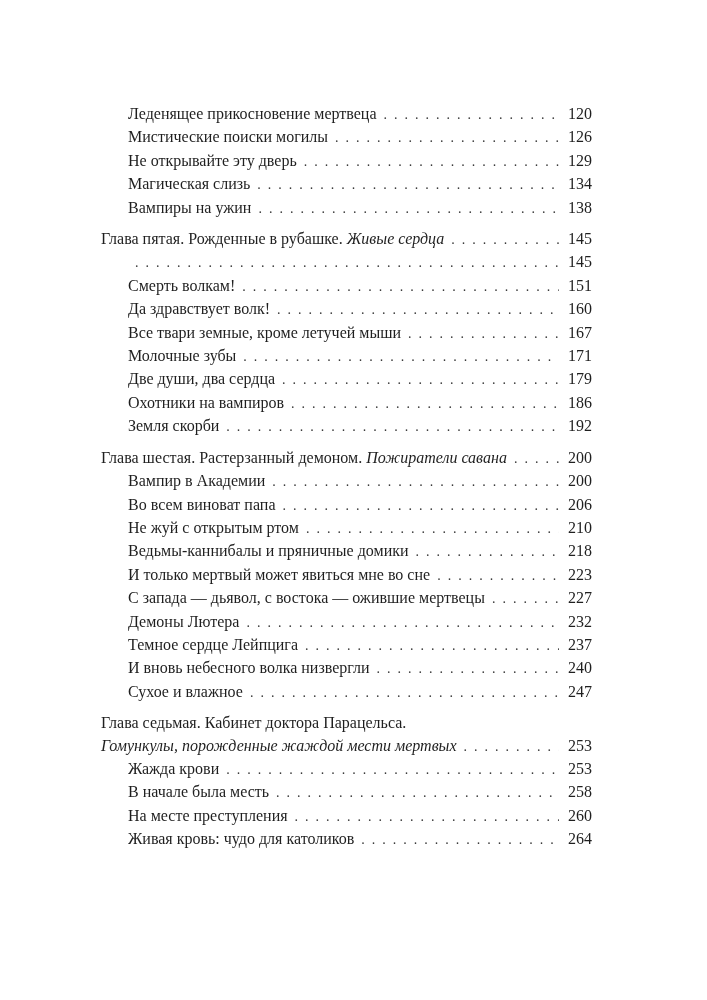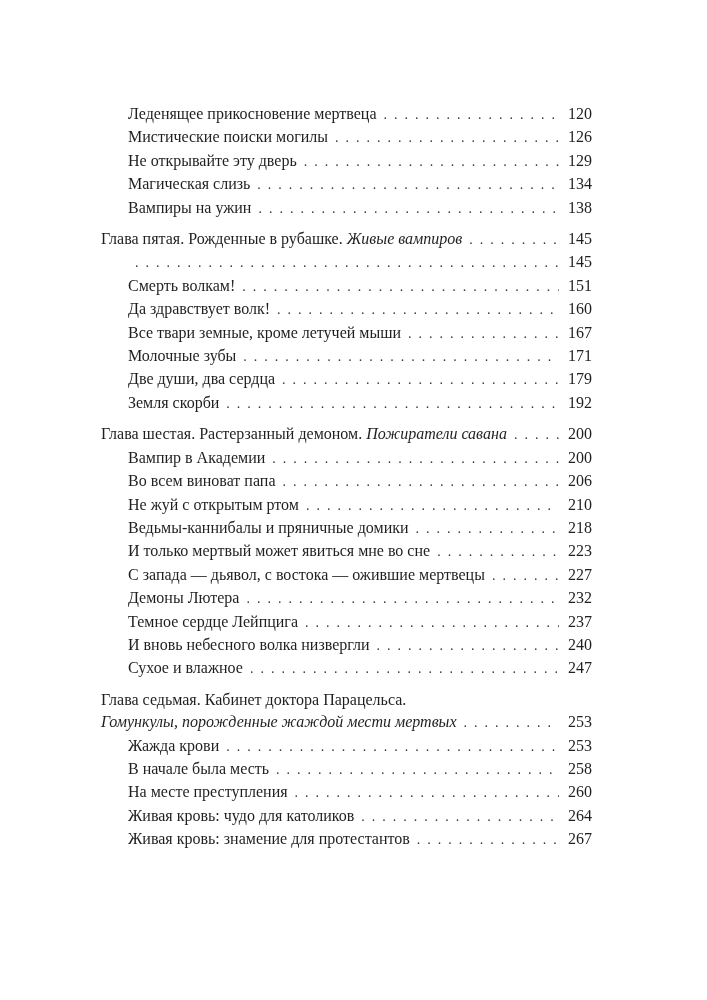--- a/index.html
+++ b/index.html
@@ -83,21 +83,21 @@
           <span class="page-num">134</span>
         </div>
         <div class="row item">
           <span class="title">Вампиры на ужин</span>
           <span class="leader"></span>
           <span class="page-num">138</span>
         </div>
       </div>
       <div class="section">
         <div class="row chapter">
-          <span class="title"><span>Глава пятая. Рожденные в рубашке. </span><span class="italic">Живые вампиров</span></span>
+          <span class="title"><span>Глава пятая. Рожденные в рубашке. </span><span class="italic">Живые сердца</span></span>
           <span class="leader"></span>
           <span class="page-num">145</span>
         </div>
         <div class="row item">
           <span class="leader"></span>
           <span class="page-num">145</span>
         </div>
         <div class="row item">
           <span class="title">Смерть волкам!</span>
           <span class="leader"></span>
@@ -117,20 +117,25 @@
           <span class="title">Молочные зубы</span>
           <span class="leader"></span>
           <span class="page-num">171</span>
         </div>
         <div class="row item">
           <span class="title">Две души, два сердца</span>
           <span class="leader"></span>
           <span class="page-num">179</span>
         </div>
         <div class="row item">
+          <span class="title">Охотники на вампиров</span>
+          <span class="leader"></span>
+          <span class="page-num">186</span>
+        </div>
+        <div class="row item">
           <span class="title">Земля скорби</span>
           <span class="leader"></span>
           <span class="page-num">192</span>
         </div>
       </div>
       <div class="section">
         <div class="row chapter">
           <span class="title"><span>Глава шестая. Растерзанный демоном. </span><span class="italic">Пожиратели савана</span></span>
           <span class="leader"></span>
           <span class="page-num">200</span>
@@ -207,21 +212,16 @@
         </div>
         <div class="row item">
           <span class="title">На месте преступления</span>
           <span class="leader"></span>
           <span class="page-num">260</span>
         </div>
         <div class="row item">
           <span class="title">Живая кровь: чудо для католиков</span>
           <span class="leader"></span>
           <span class="page-num">264</span>
-        </div>
-        <div class="row item">
-          <span class="title">Живая кровь: знамение для протестантов</span>
-          <span class="leader"></span>
-          <span class="page-num">267</span>
         </div>
       </div>
     </div>
 </div>
 
 </body></html>

